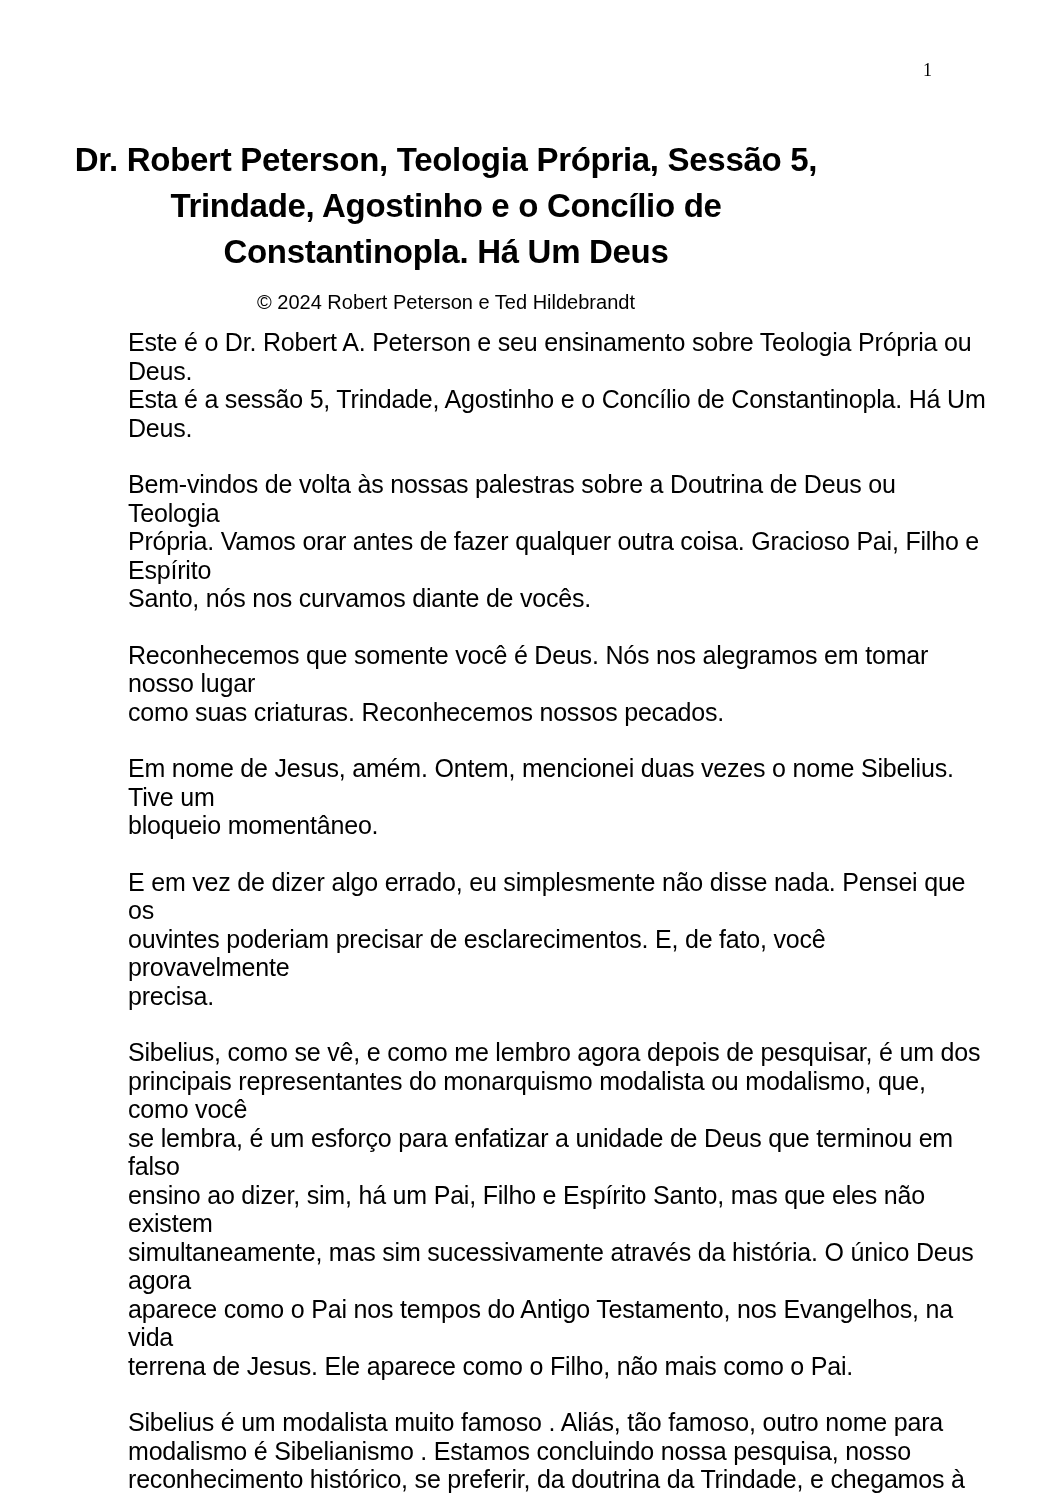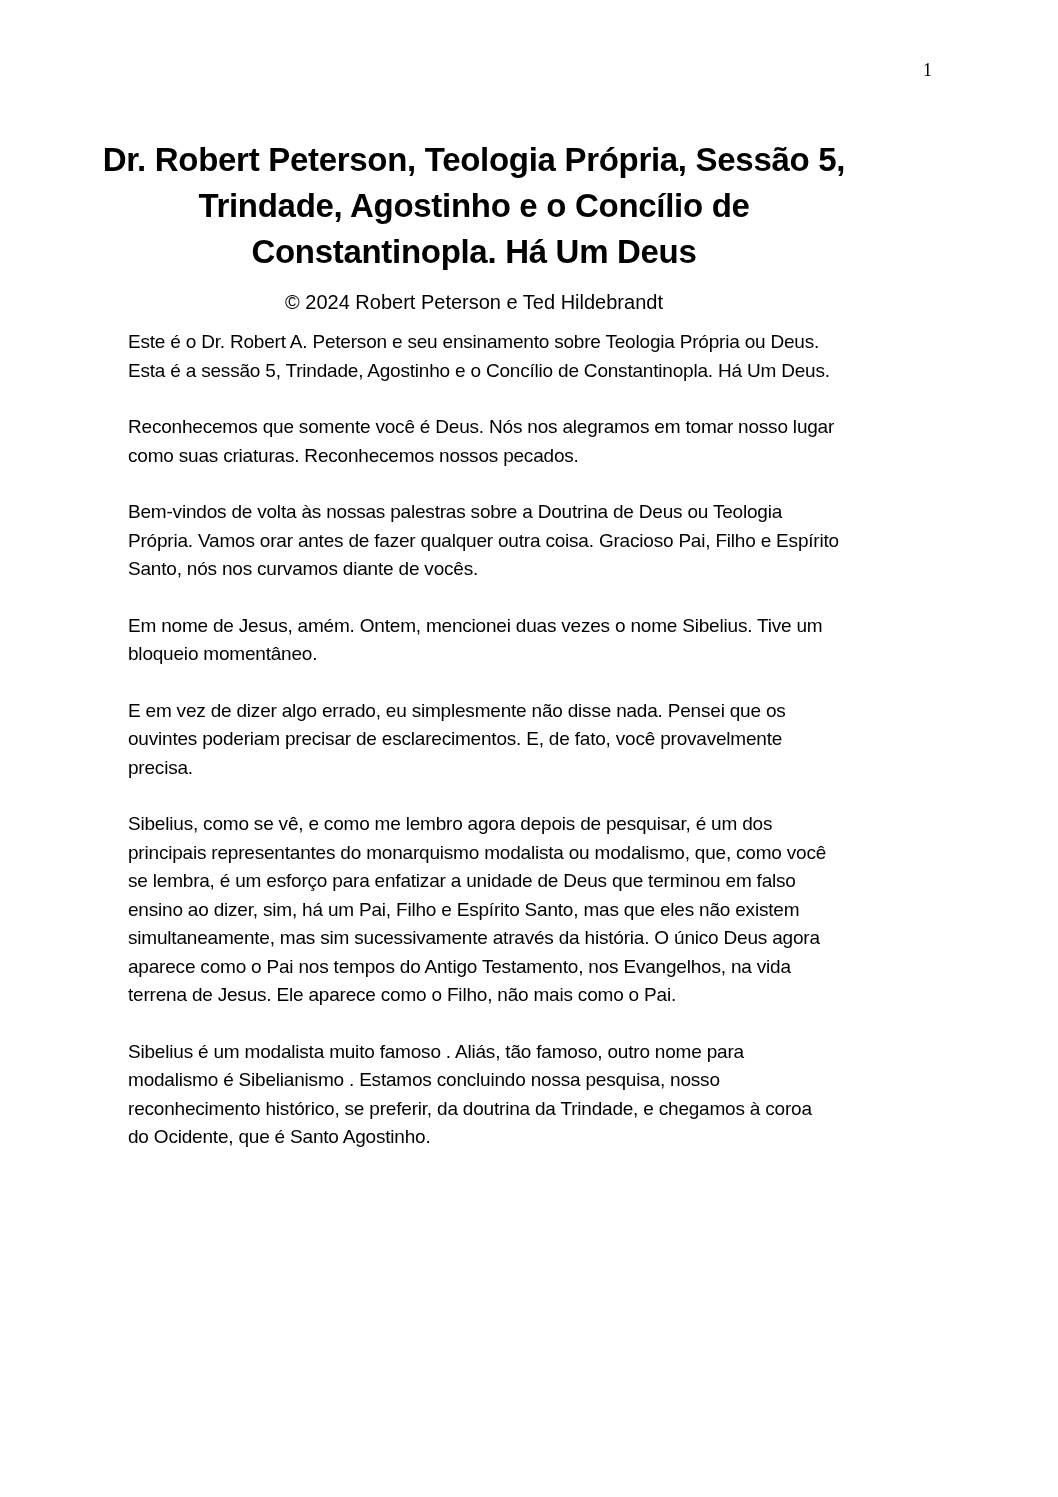--- a/index.html
+++ b/index.html
@@ -23,21 +23,20 @@
     font-family: "Liberation Serif", serif;
     font-size: 18px;
     line-height: 20px;
   }
   .header {
     position: absolute;
     top: 137px;
     left: 0;
     width: 892px;
     text-align: center;
-    padding-left: 28px;
   }
   .title {
     margin: 0;
     font-size: 33px;
     font-weight: 700;
     line-height: 46px;
     white-space: pre-line;
     letter-spacing: -0.3px;
   }
   .subtitle {
@@ -47,21 +46,21 @@
     font-weight: 400;
   }
   .body-text {
     position: absolute;
     top: 328px;
     left: 128px;
     width: 860px;
   }
   .body-text p {
     margin: 0 0 28px 0;
-    font-size: 19px;
+    font-size: 25px;
     line-height: 28.5px;
     letter-spacing: -0.2px;
     white-space: pre-line;
   }
 </style>
 </head>
 <body>
 
 <div class="page">
   <div class="page-number">1</div>
@@ -69,25 +68,25 @@
   <div class="header">
     <h1 class="title">Dr. Robert Peterson, Teologia Própria, Sessão 5,
 Trindade, Agostinho e o Concílio de
 Constantinopla. Há Um Deus</h1>
     <div class="subtitle">© 2024 Robert Peterson e Ted Hildebrandt</div>
   </div>
 
   <div class="body-text">
     <p>Este é o Dr. Robert A. Peterson e seu ensinamento sobre Teologia Própria ou Deus.
 Esta é a sessão 5, Trindade, Agostinho e o Concílio de Constantinopla. Há Um Deus.</p>
-    <p>Reconhecemos que somente você é Deus. Nós nos alegramos em tomar nosso lugar
-como suas criaturas. Reconhecemos nossos pecados.</p>
     <p>Bem-vindos de volta às nossas palestras sobre a Doutrina de Deus ou Teologia
 Própria. Vamos orar antes de fazer qualquer outra coisa. Gracioso Pai, Filho e Espírito
 Santo, nós nos curvamos diante de vocês.</p>
+    <p>Reconhecemos que somente você é Deus. Nós nos alegramos em tomar nosso lugar
+como suas criaturas. Reconhecemos nossos pecados.</p>
     <p>Em nome de Jesus, amém. Ontem, mencionei duas vezes o nome Sibelius. Tive um
 bloqueio momentâneo.</p>
     <p>E em vez de dizer algo errado, eu simplesmente não disse nada. Pensei que os
 ouvintes poderiam precisar de esclarecimentos. E, de fato, você provavelmente
 precisa.</p>
     <p>Sibelius, como se vê, e como me lembro agora depois de pesquisar, é um dos
 principais representantes do monarquismo modalista ou modalismo, que, como você
 se lembra, é um esforço para enfatizar a unidade de Deus que terminou em falso
 ensino ao dizer, sim, há um Pai, Filho e Espírito Santo, mas que eles não existem
 simultaneamente, mas sim sucessivamente através da história. O único Deus agora

